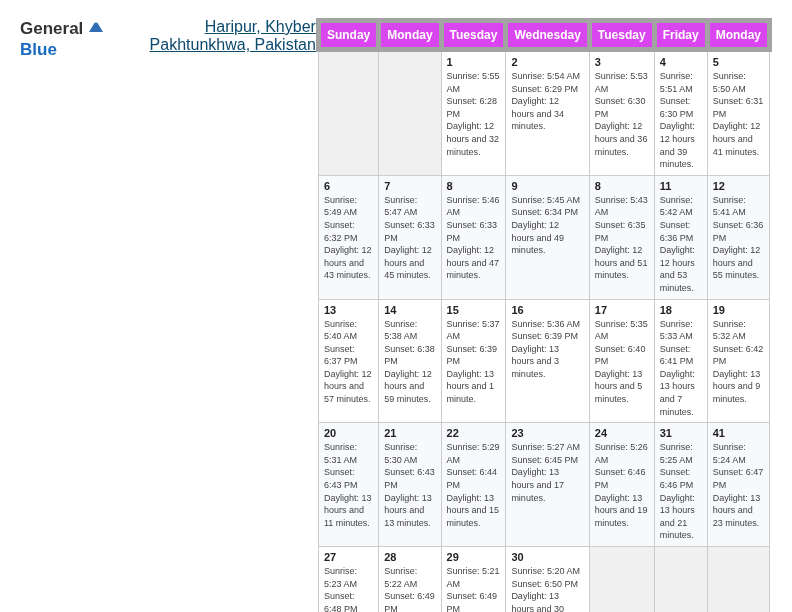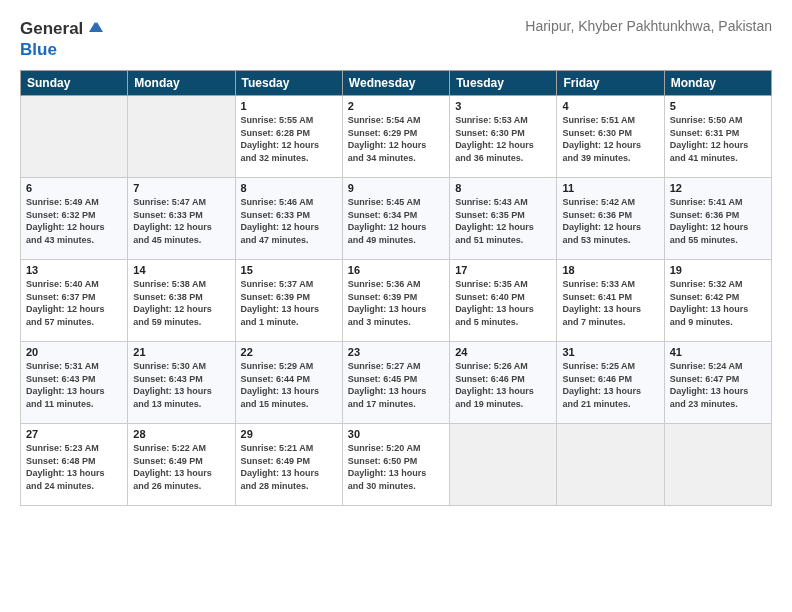--- a/index.html
+++ b/index.html
@@ -8,21 +8,21 @@
       background: #fff;
       width: 792px;
       height: 612px;
       overflow: hidden;
     }
     .page {
       width: 792px;
       height: 506px;
       padding: 18px 20px 12px 20px;
       display: flex;
-      flex-direction: column;
+      flex-direction: row;
     }
     .header {
       display: flex;
       justify-content: space-between;
       align-items: flex-start;
       margin-bottom: 10px;
     }
     .logo {
       display: flex;
       align-items: center;
@@ -32,36 +32,37 @@
     .title-block {
       text-align: right;
     }
     .main-title {
       font-size: 32px;
       font-weight: bold;
       color: #333;
       line-height: 1.1;
     }
     .subtitle {
-      font-size: 14px;
-      color: #737373;
+      font-size: 16px;
+      color: #0c4a6e;
+      text-decoration: underline;
     }
     .calendar {
       width: 100%;
       border-collapse: collapse;
       flex: 1;
     }
     .calendar th {
-      background-color: #0c4a6e;
+      background-color: #d946ef;
       color: #fff;
       font-size: 12px;
       font-weight: bold;
       padding: 5px 6px;
       text-align: left;
-      border: 1px solid #a3a3a3;
+      border: 5px solid #a3a3a3;
     }
     .calendar td {
       border: 1px solid #ccc;
       vertical-align: top;
       padding: 4px 5px;
       width: calc(100% / 7);
       font-size: 9.5px;
       color: #333;
       background: #fff;
       height: 82px;
@@ -73,21 +74,20 @@
       font-size: 11px;
       font-weight: bold;
       color: #222;
       display: block;
       margin-bottom: 2px;
     }
     .day-info {
       font-size: 9px;
       color: #444;
       line-height: 1.4;
-      font-weight: bold;
     }
     .empty-cell {
       background: #f0f0f0 !important;
     }
   </style>
 </head>
 <body>
 
 <div class="page">
   <div class="header">

